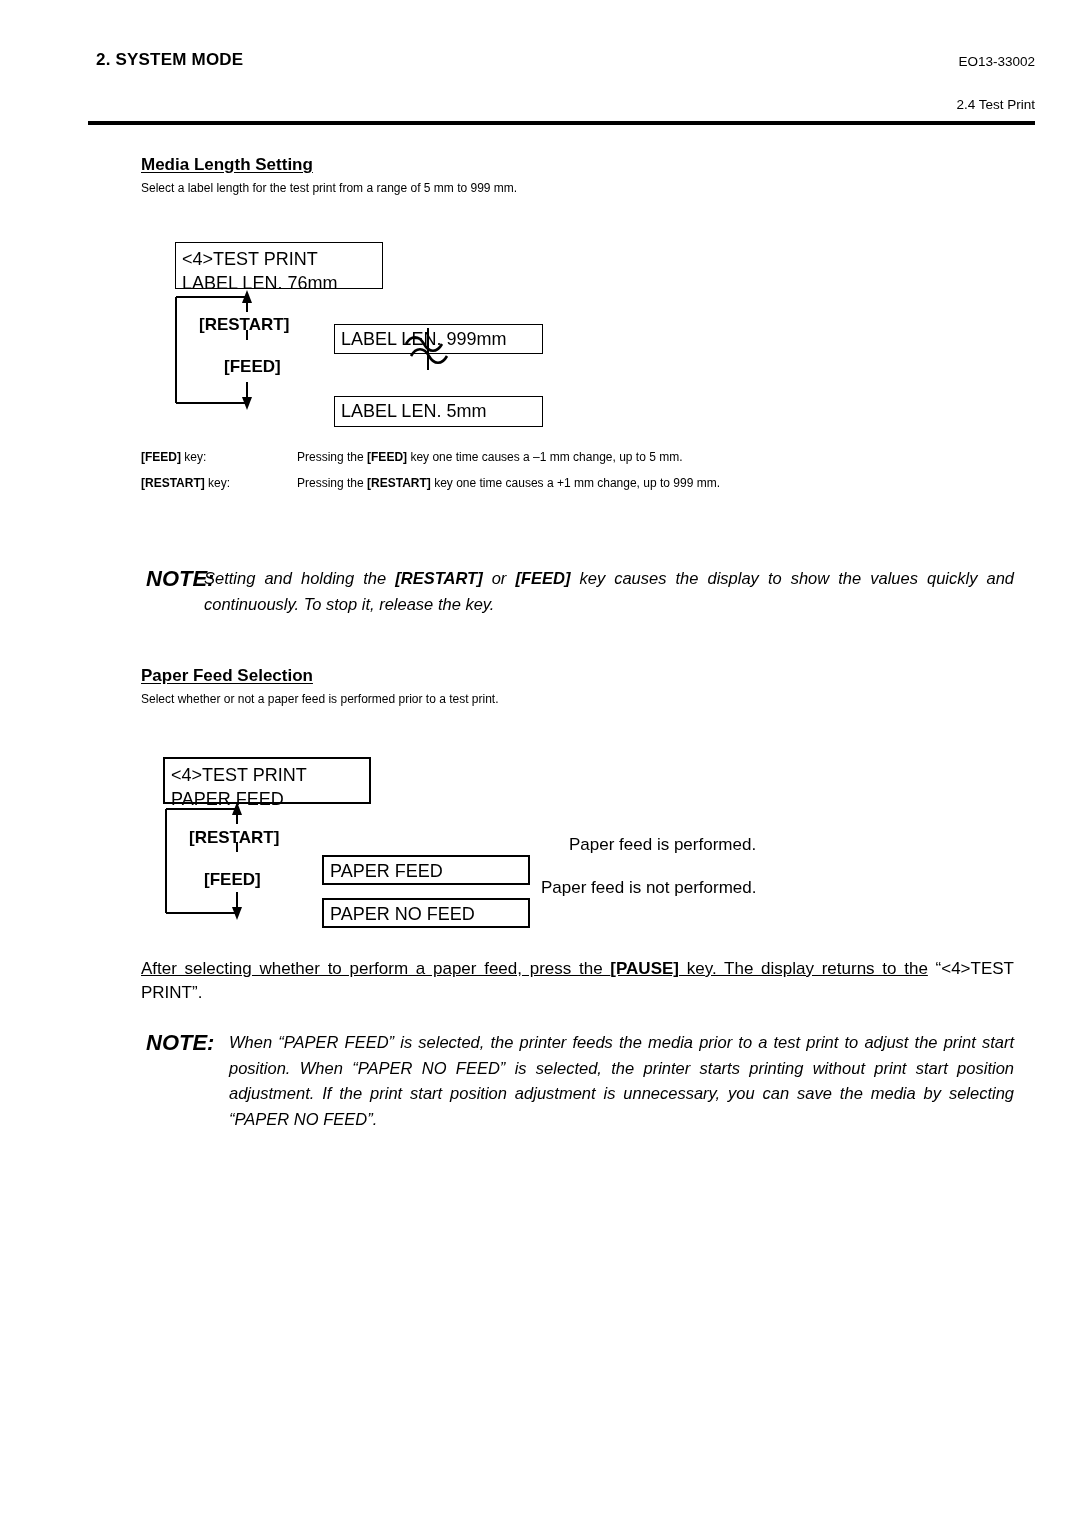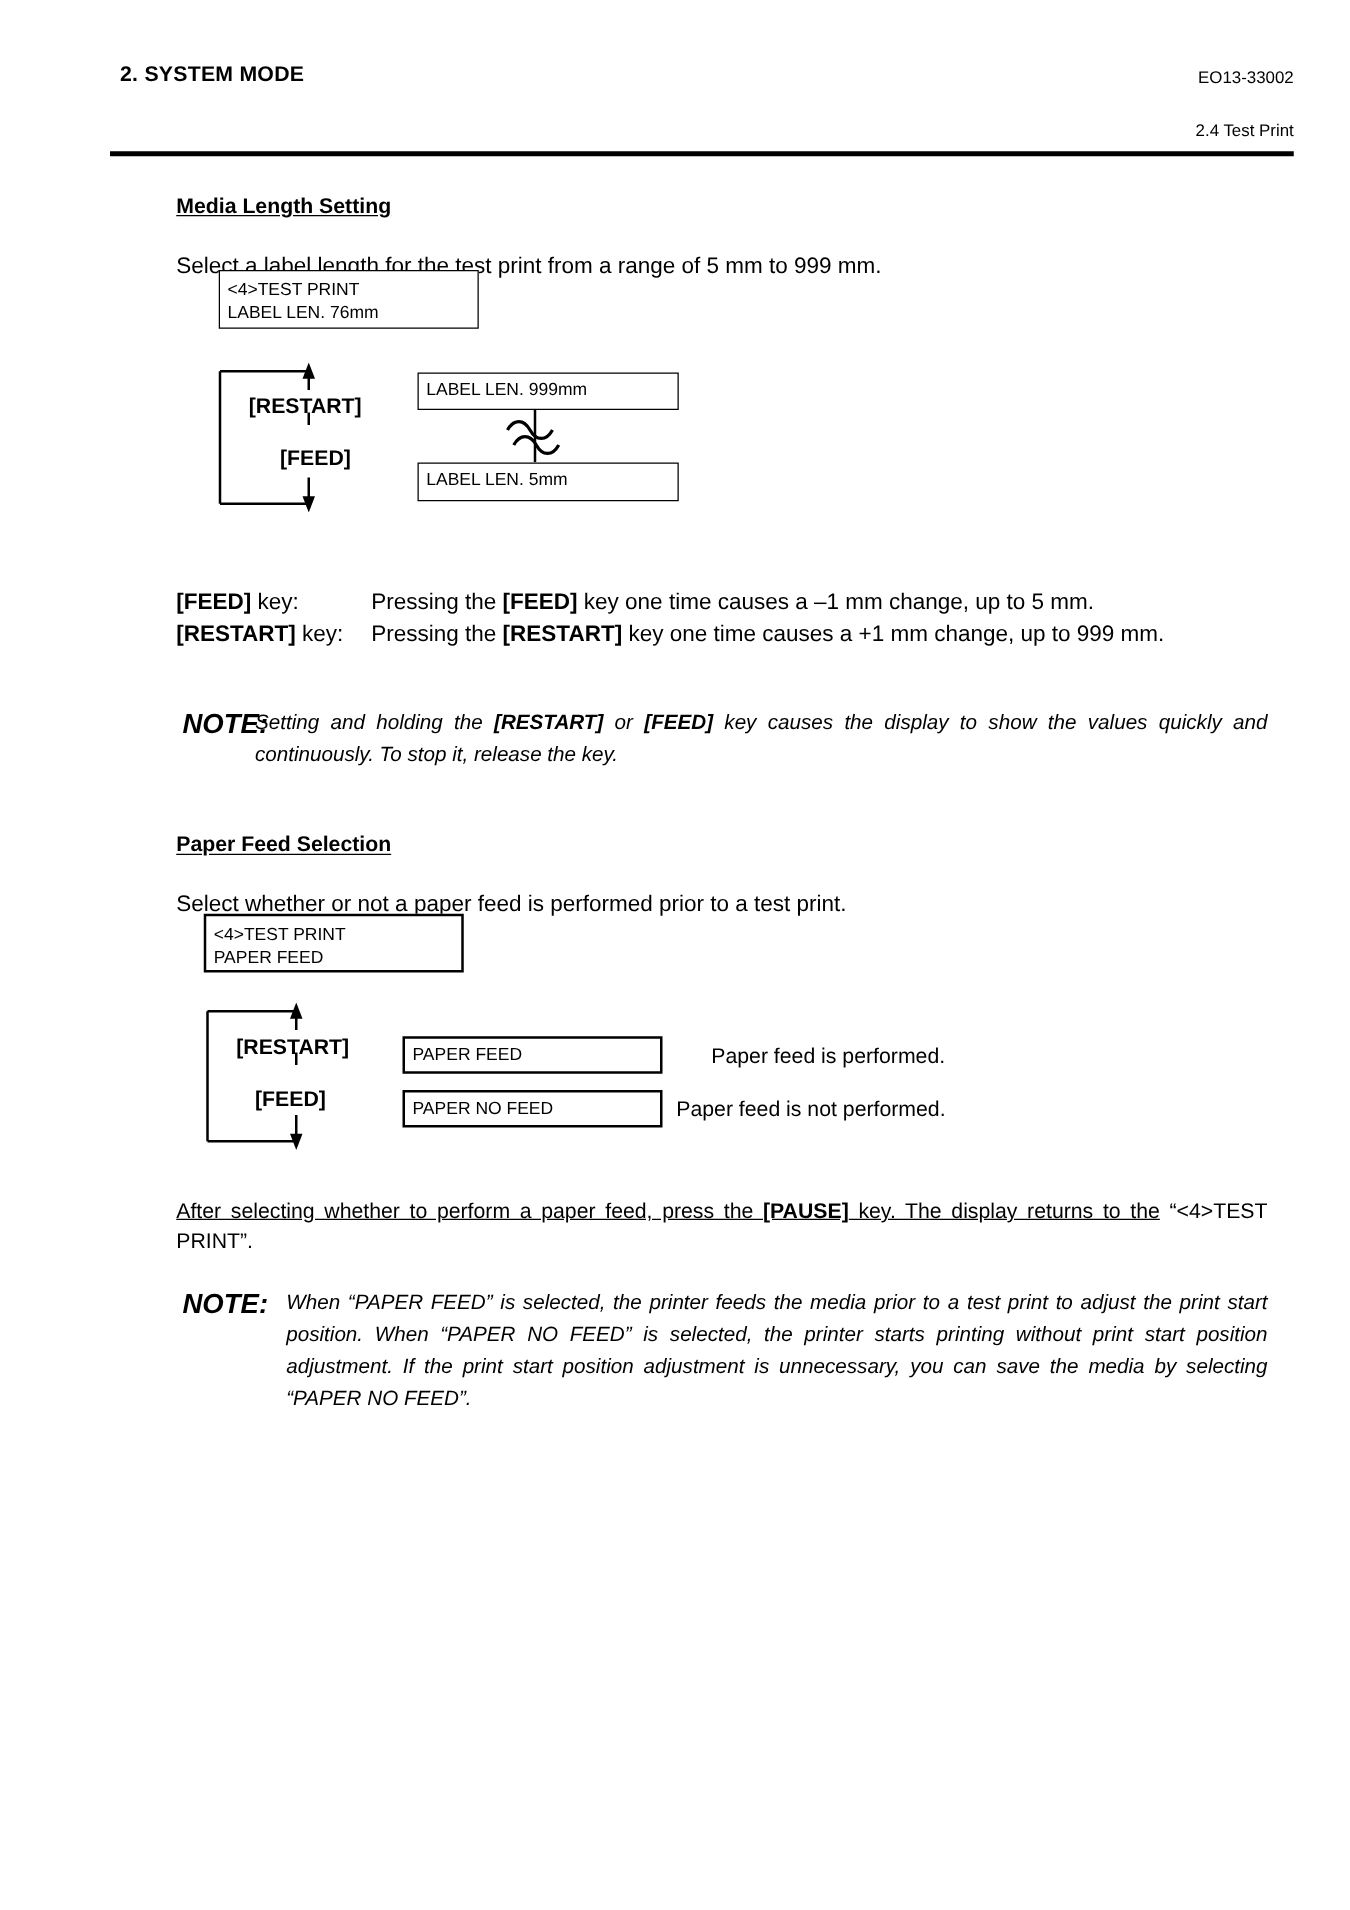--- a/index.html
+++ b/index.html
@@ -57,23 +57,22 @@
   .h-sec {
     position: absolute;
     font-size: 17px;
     font-weight: bold;
     text-decoration: underline;
     text-underline-offset: 2px;
     white-space: nowrap;
   }
   .p-line {
     position: absolute;
-    font-size: 18px;
-    white-space: nowrap;
-    margin-top: 21px;
+    font-size: 12px;
+    white-space: nowrap;
   }
   .p-block {
     position: absolute;
     font-size: 17px;
     text-align: justify;
     text-justify: inter-word;
     line-height: 1.42;
   }
   .note-block {
     position: absolute;
@@ -89,24 +88,25 @@
     white-space: nowrap;
   }
   b.k { font-weight: bold; }
   .note-block b.k { font-weight: bold; font-style: italic; }
 
   
   .lcd {
     position: absolute;
     border: 1.6px solid #000;
     background: #fff;
-    font-size: 14px;
+    font-size: 18px;
     line-height: 1.32;
     padding: 5px 0 0 6px;
     white-space: nowrap;
+    margin-top: 26px;
   }
   .lcd.thick { border-width: 2.4px; }
   .lcd .r { display: block; }
 
   
   .bracket { position: absolute; }
   .bracket svg { display: block; }
   .kb-lab {
     position: absolute;
     font-size: 17px;

